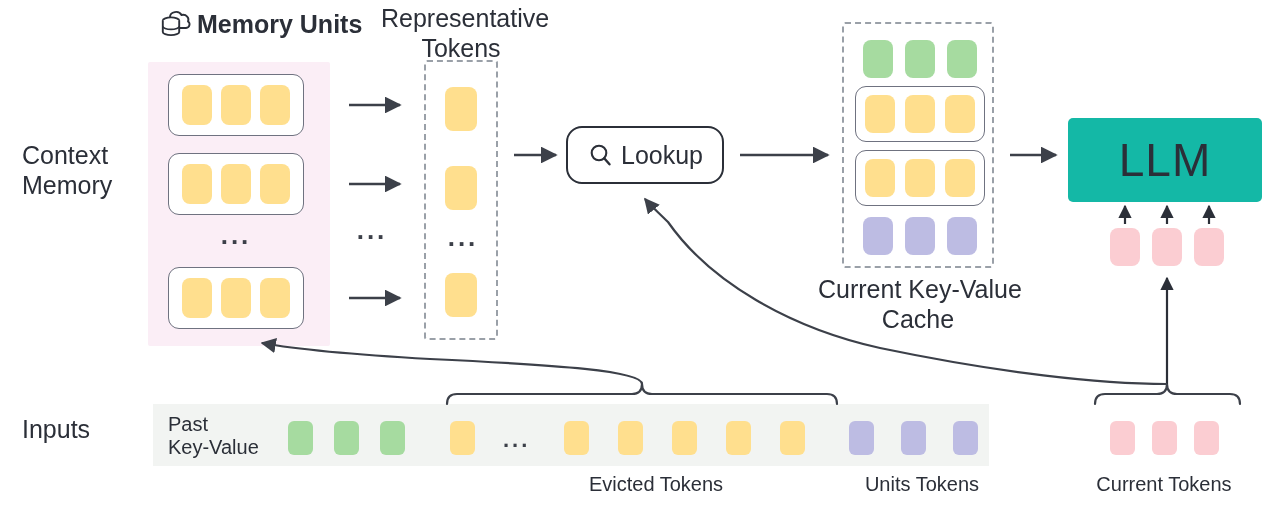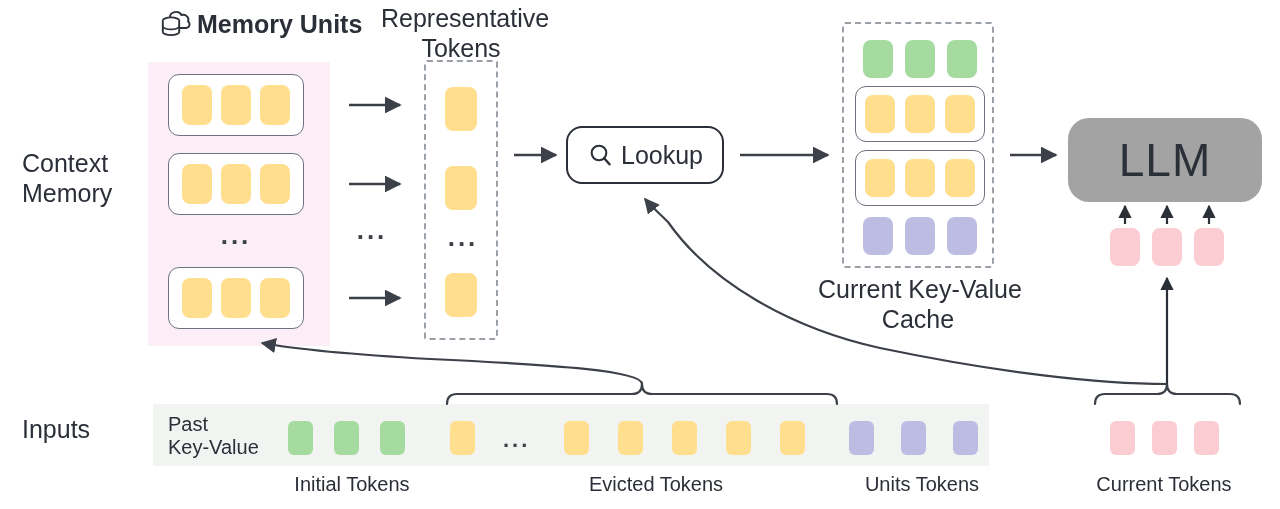--- a/index.html
+++ b/index.html
@@ -74,21 +74,21 @@
   .kv-row-boxed{
     position:absolute;left:11px;width:130px;height:56px;
     border:1.4px solid #6f7280;border-radius:11px;background:#fff;box-sizing:border-box;
     display:flex;align-items:center;justify-content:center;gap:10px;
   }
   .kv-chip{width:30px;height:38px;border-radius:8px;}
 
   
   #llm-box{
     left:1068px;top:118px;width:194px;height:84px;
-    background:#a3a3a3;border-radius:21px;
+    background:#14b8a6;border-radius:5px;
     display:flex;align-items:center;justify-content:center;
   }
   #llm-box span{font-size:46px;color:#2b2f38;letter-spacing:1px;}
   .llm-tok{position:absolute;width:30px;height:38px;border-radius:8px;top:228px;}
 
   
   #inputs-strip{
     left:153px;top:404px;width:836px;height:62px;background:#f2f4f2;
   }
   #pkv-label{left:168px;top:413px;}
@@ -97,21 +97,21 @@
     color:#3c4049;font-weight:700;}
 
   svg.overlay{position:absolute;left:0;top:0;width:1280px;height:509px;
     pointer-events:none;overflow:visible;}
 </style>
 </head>
 <body>
 
 <div id="stage">
 
-  <div class="abs lbl" id="ctx-label" style="left:22px;top:148px;">Context
+  <div class="abs lbl" id="ctx-label" style="left:22px;top:140px;">Context
 Memory</div>
 
   <div class="abs lbl" style="left:22px;top:414px;">Inputs</div>
 
   <div class="abs" style="left:156px;top:4px;width:40px;height:40px;">
     <svg width="40" height="40" viewBox="0 0 40 40">
       <path d="M14 13 C14 7.5,23 6,25.5 11 C30.5 10,33.5 14,32 17.5
                C34.5 19,34 23.5,30 24 L20 24" fill="none" stroke="#2b2f38" stroke-width="1.9" stroke-linecap="round" stroke-linejoin="round"></path>
       <ellipse cx="15" cy="16.5" rx="8.2" ry="3.1" fill="#fff" stroke="#2b2f38" stroke-width="1.9"></ellipse>
       <path d="M6.8 16.5 v11.5 c0 1.7,3.7 3.1,8.2 3.1 s8.2-1.4,8.2-3.1 V16.5" fill="#fff" stroke="#2b2f38" stroke-width="1.9"></path>
@@ -211,21 +211,20 @@
   <div class="abs chip chip-y in-chip" style="left:780px;"></div>
 
   <div class="abs chip chip-p in-chip" style="left:849px;"></div>
   <div class="abs chip chip-p in-chip" style="left:901px;"></div>
   <div class="abs chip chip-p in-chip" style="left:953px;"></div>
 
   <div class="abs chip chip-r in-chip" style="left:1110px;"></div>
   <div class="abs chip chip-r in-chip" style="left:1152px;"></div>
   <div class="abs chip chip-r in-chip" style="left:1194px;"></div>
 
-  <div class="abs lbl-sm lbl-c" style="left:264px;top:473px;width:176px;">Initial Tokens</div>
   <div class="abs lbl-sm lbl-c" style="left:568px;top:473px;width:176px;">Evicted Tokens</div>
   <div class="abs lbl-sm lbl-c" style="left:834px;top:473px;width:176px;">Units Tokens</div>
   <div class="abs lbl-sm lbl-c" style="left:1076px;top:473px;width:176px;">Current Tokens</div>
 
   <svg class="overlay">
     <defs>
       <marker id="ah" viewBox="0 0 10 10" refX="9" refY="5" markerWidth="7" markerHeight="7" orient="auto-start-reverse">
         <path d="M 0 0 L 10 5 L 0 10 z" fill="#3c4049"></path>
       </marker>
       <marker id="ah-sm" viewBox="0 0 10 10" refX="9" refY="5" markerWidth="6" markerHeight="6" orient="auto-start-reverse">

